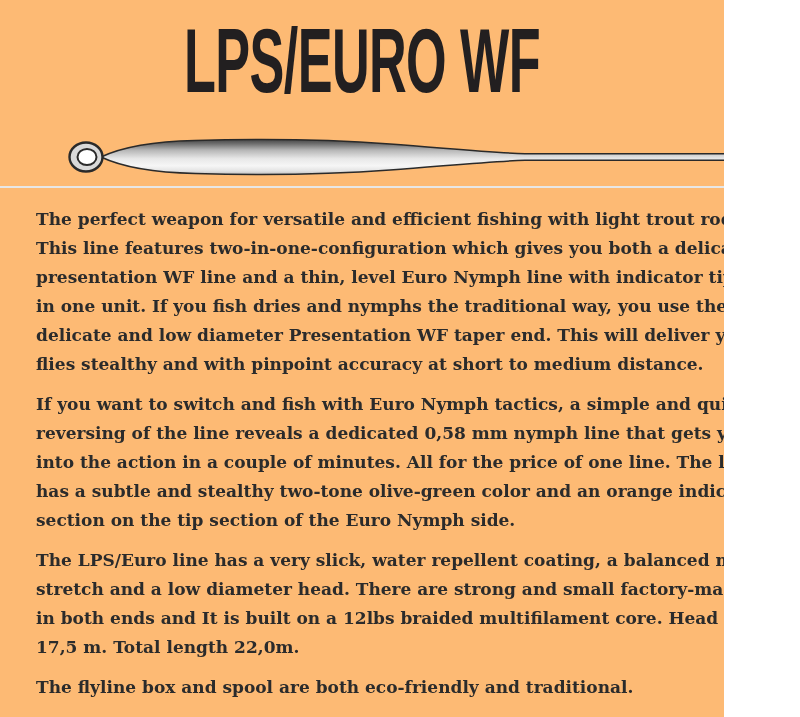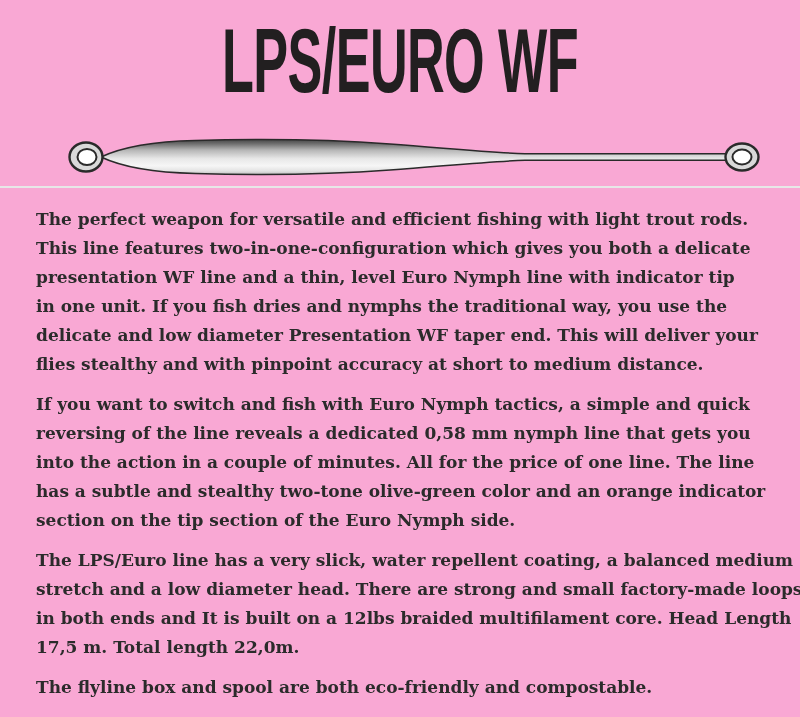--- a/index.html
+++ b/index.html
@@ -1,19 +1,19 @@
 <!DOCTYPE html>
 <html><head>
 <meta charset="utf-8">
 <style>
   html,body{margin:0;padding:0;background:#ffffff;}
   .page{
     position:relative;
-    width:800px;height:717px;
-    background:#f9a8d4;
+    width:724px;height:717px;
+    background:#fdba74;
     overflow:hidden;
     font-family:"Liberation Sans",sans-serif;
   }
   .title-wrap{
     position:absolute;top:16px;left:0;right:0;
     display:flex;justify-content:center;
   }
   .title{
     margin:0;
     font-family:"Liberation Sans",sans-serif;
@@ -105,16 +105,16 @@
 flies stealthy and with pinpoint accuracy at short to medium distance.</p>
     <p>If you want to switch and fish with Euro Nymph tactics, a simple and quick
 reversing of the line reveals a dedicated 0,58 mm nymph line that gets you
 into the action in a couple of minutes. All for the price of one line. The line
 has a subtle and stealthy two-tone olive-green color and an orange indicator
 section on the tip section of the Euro Nymph side.</p>
     <p>The LPS/Euro line has a very slick, water repellent coating, a balanced medium
 stretch and a low diameter head. There are strong and small factory-made loops
 in both ends and It is built on a 12lbs braided multifilament core. Head Length
 17,5 m. Total length 22,0m.</p>
-    <p>The flyline box and spool are both eco-friendly and compostable.</p>
+    <p>The flyline box and spool are both eco-friendly and traditional.</p>
   </main>
 
 </div>
 
 </body></html>

